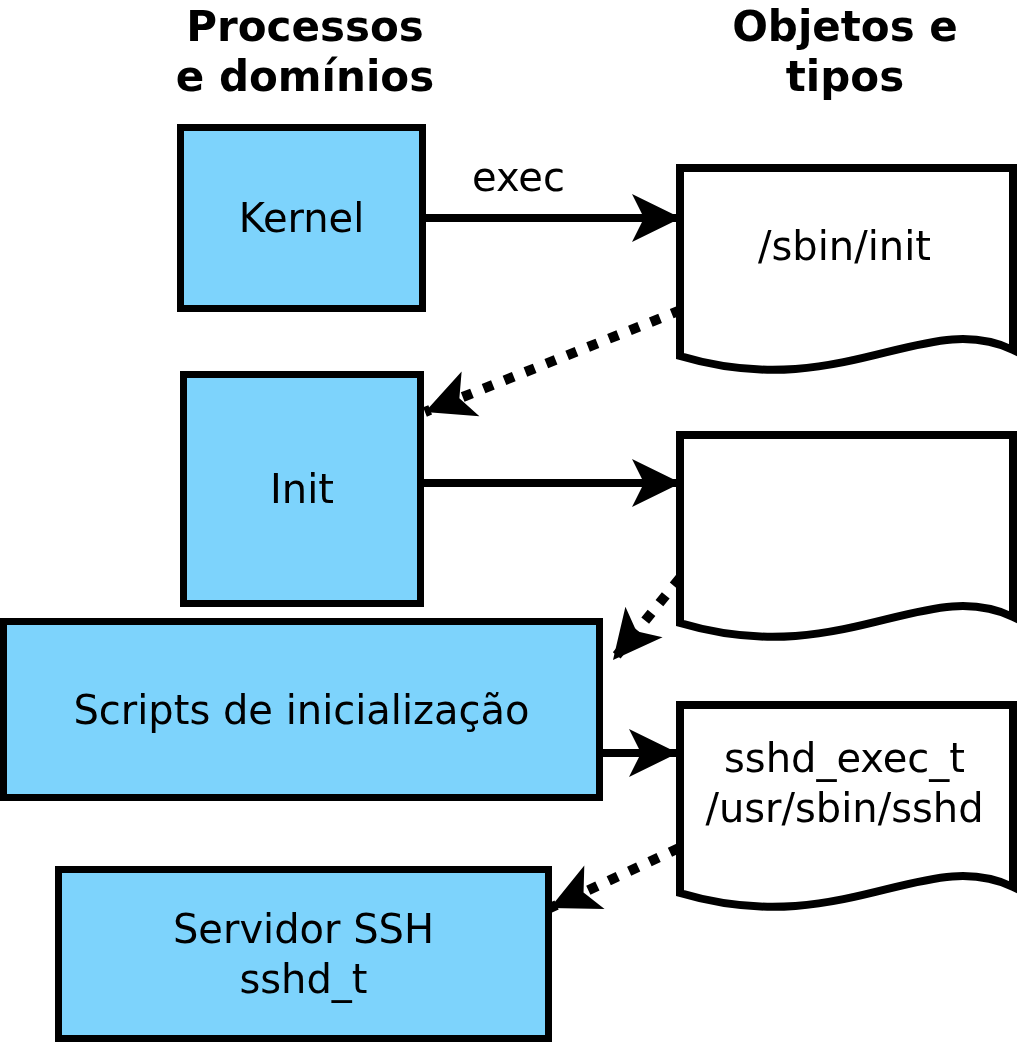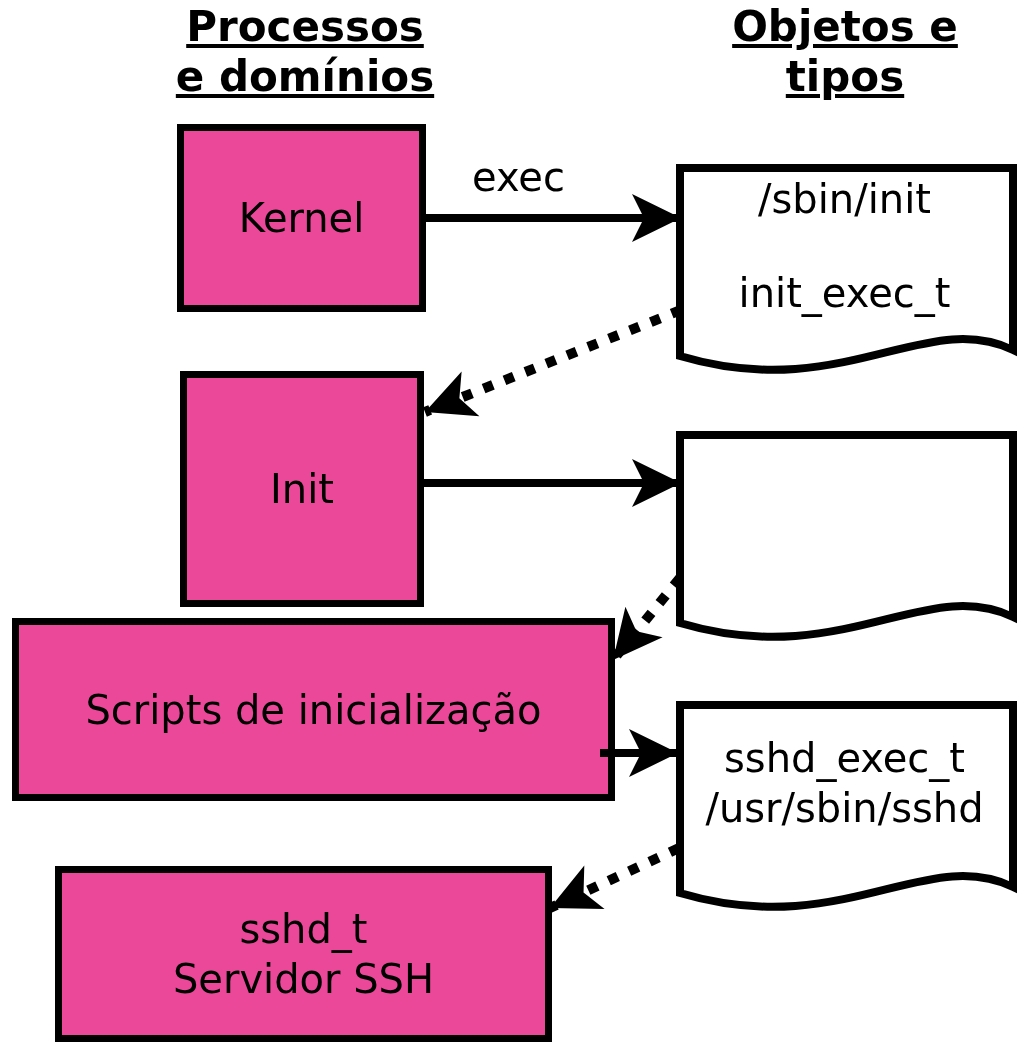--- a/index.html
+++ b/index.html
@@ -14,27 +14,26 @@
   }
   .col-header {
     position: absolute;
     width: 370px;
     text-align: center;
     font-weight: bold;
     font-size: 42px;
     line-height: 50px;
     top: 2px;
     white-space: nowrap;
-    text-decoration: underline;
   }
   .pbox {
     position: absolute;
     box-sizing: border-box;
     border: 7px solid #000000;
-    background: #ec4899;
+    background: #7dd3fc;
     display: flex;
     flex-direction: column;
     align-items: center;
     justify-content: center;
     font-size: 40px;
     line-height: 50px;
     text-align: center;
     white-space: nowrap;
   }
   .doc-shape {
@@ -88,35 +87,34 @@
   </div>
 
   <div class="pbox" style="left:177px; top:124px; width:249px; height:188px;">
     <span>Kernel</span>
   </div>
 
   <div class="pbox" style="left:180px; top:371px; width:244px; height:236px;">
     <span>Init</span>
   </div>
 
-  <div class="pbox" style="left:12px; top:618px; width:603px; height:183px;">
+  <div class="pbox" style="left:0px; top:618px; width:603px; height:183px;">
     <span>Scripts de inicialização</span>
   </div>
 
   <div class="pbox" style="left:55px; top:866px; width:497px; height:176px;">
+    <span>Servidor SSH</span>
     <span>sshd_t</span>
-    <span>Servidor SSH</span>
   </div>
 
   <svg class="doc-shape" style="left:676px; top:164px;" viewBox="0 0 345 230">
     <path d="M4,4 H337 V186 C250,144 165,240 4,192 Z" fill="#ffffff" stroke="#000000" stroke-width="8" stroke-linejoin="miter"></path>
   </svg>
   <div class="doc-text" style="top:148px;gap:44px;">
     <span>/sbin/init</span>
-    <span>init_exec_t</span>
   </div>
 
   <svg class="doc-shape" style="left:676px; top:431px;" viewBox="0 0 345 230">
     <path d="M4,4 H337 V186 C250,144 165,240 4,192 Z" fill="#ffffff" stroke="#000000" stroke-width="8" stroke-linejoin="miter"></path>
   </svg>
 
   <svg class="doc-shape" style="left:676px; top:701px;" viewBox="0 0 345 230">
     <path d="M4,4 H337 V186 C250,144 165,240 4,192 Z" fill="#ffffff" stroke="#000000" stroke-width="8" stroke-linejoin="miter"></path>
   </svg>
   <div class="doc-text" style="top:685px;">

